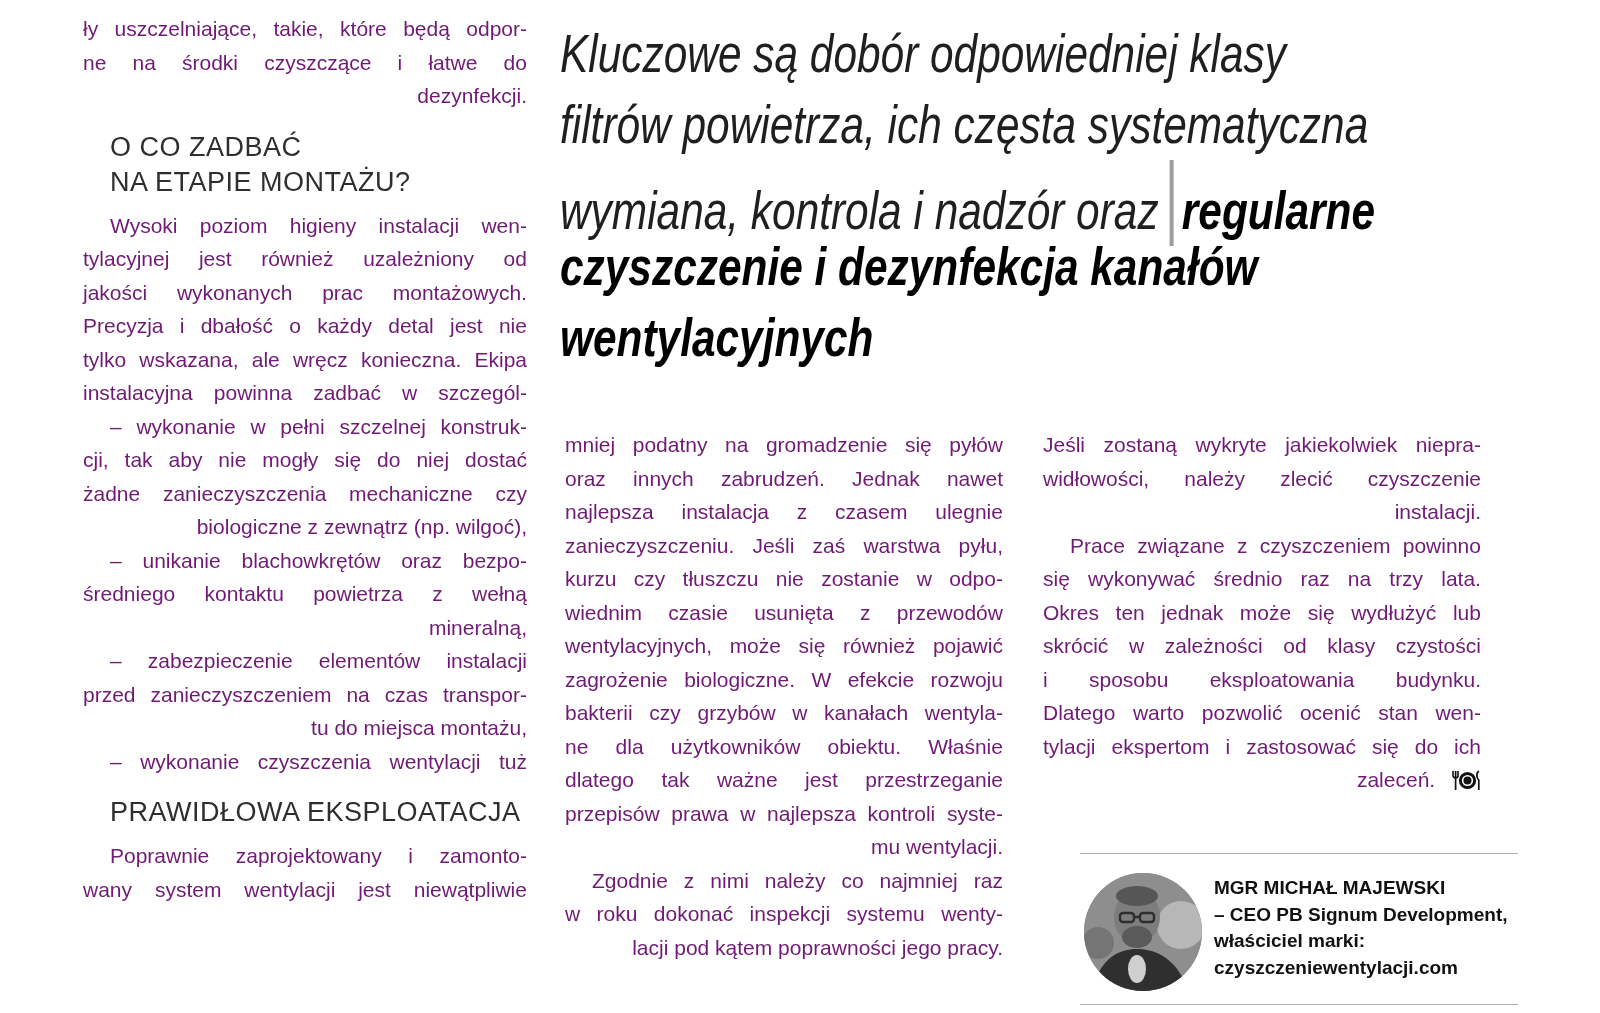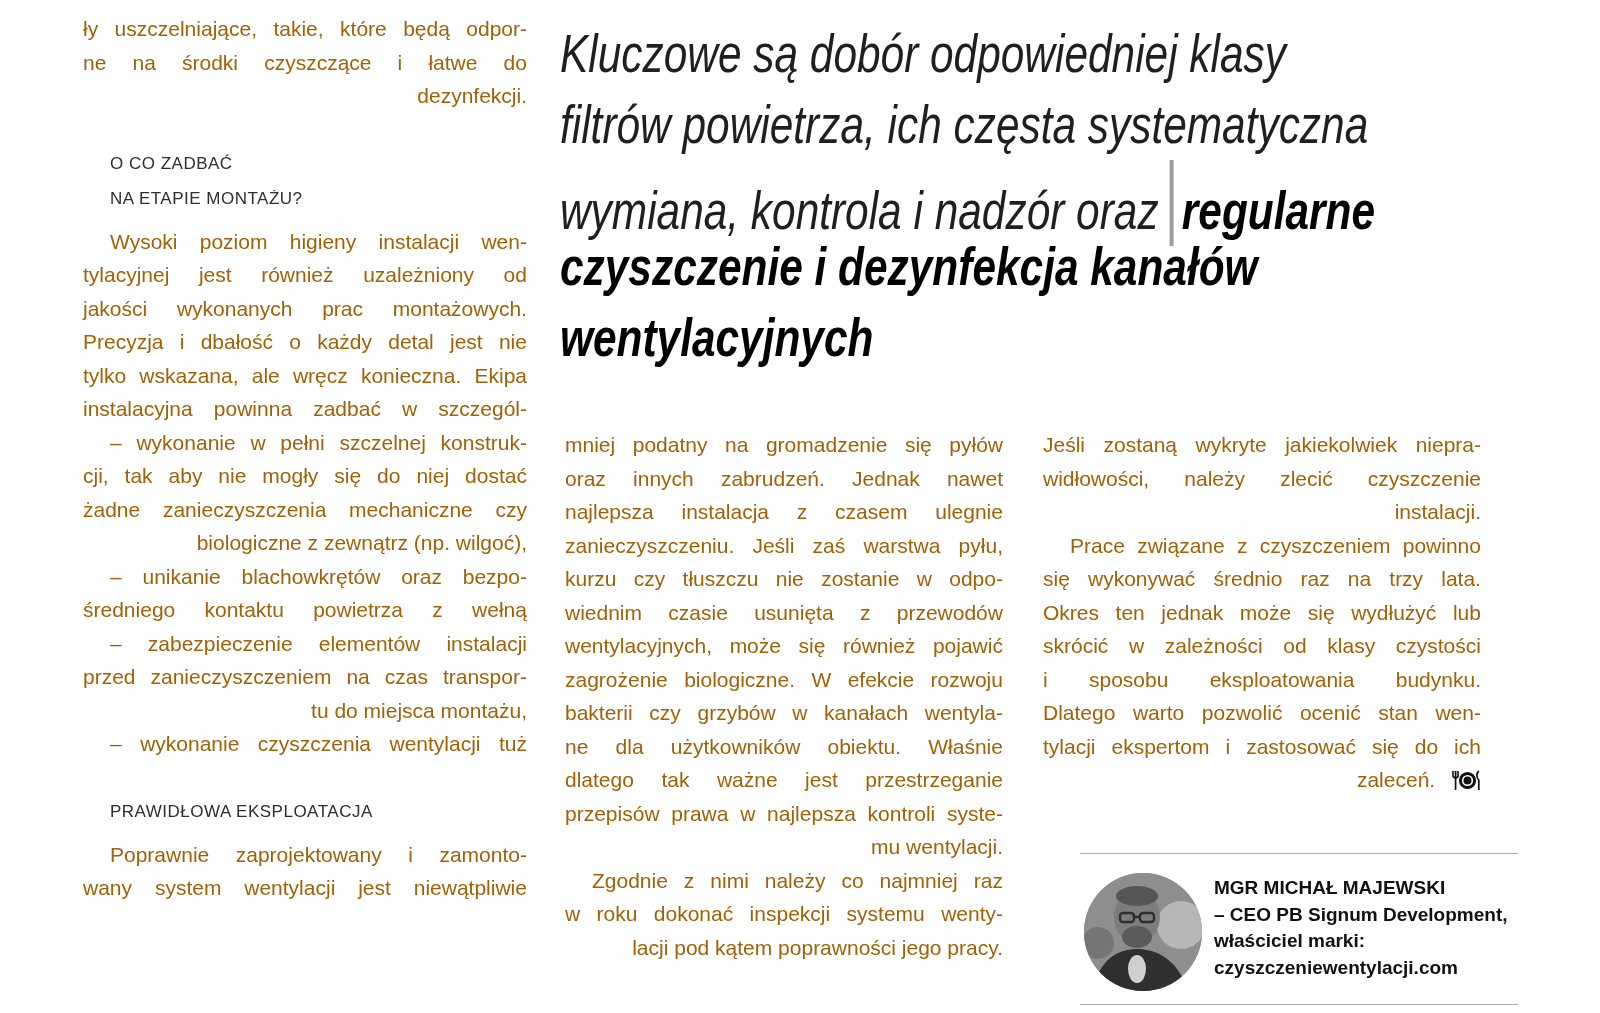--- a/index.html
+++ b/index.html
@@ -8,28 +8,28 @@
     overflow:hidden;font-family:"Liberation Sans",sans-serif;color:#1a1a1a;
   }
   
   .col{position:absolute;}
   .col-left  {left:83px;  top:12px;  width:444px;}
   .col-mid   {left:565px; top:428px; width:438px;}
   .col-right {left:1043px;top:428px; width:438px;}
   .para{margin:0;}
   .line{
     height:33.5px;line-height:33.5px;font-size:21px;white-space:nowrap;
-    color:#a16207;
+    color:#701a75;
   }
   .line.just{display:flex;justify-content:space-between;}
   .line.indent{padding-left:27px;}
   .line.end{text-align:right;}
   .heading{
-    margin-top:33px;margin-bottom:9px;padding-left:27px;
-    font-size:17px;line-height:35px;letter-spacing:0.5px;
+    margin-top:17px;margin-bottom:9px;padding-left:27px;
+    font-size:27px;line-height:35px;letter-spacing:0.5px;
     font-weight:400;color:#2e2e2e;
   }
   .h-line{white-space:nowrap;}
   
   .quote{position:absolute;left:560px;top:18px;width:1040px;}
   .q-scale{transform:scaleX(0.8);transform-origin:0 0;width:1300px;}
   .q-line{height:71px;line-height:71px;font-size:53px;font-style:italic;white-space:nowrap;}
   .q-light{font-weight:300;color:#1f1f1f;}
   .q-bold{font-weight:700;color:#000;}
   .q-bar{
@@ -176,20 +176,21 @@
           <span>oraz</span>
           <span>bezpo-</span>
         </div>
         <div class="line just">
           <span>średniego</span>
           <span>kontaktu</span>
           <span>powietrza</span>
           <span>z</span>
           <span>wełną</span>
         </div>
+        <div class="line end">mineralną,</div>
       </div>
       <div class="para">
         <div class="line just indent">
           <span>–</span>
           <span>zabezpieczenie</span>
           <span>elementów</span>
           <span>instalacji</span>
         </div>
         <div class="line just">
           <span>przed</span>

